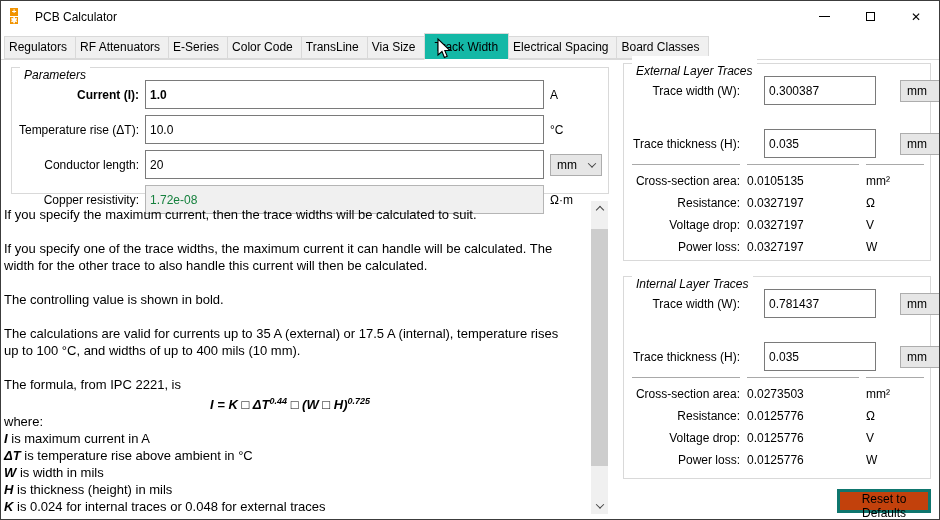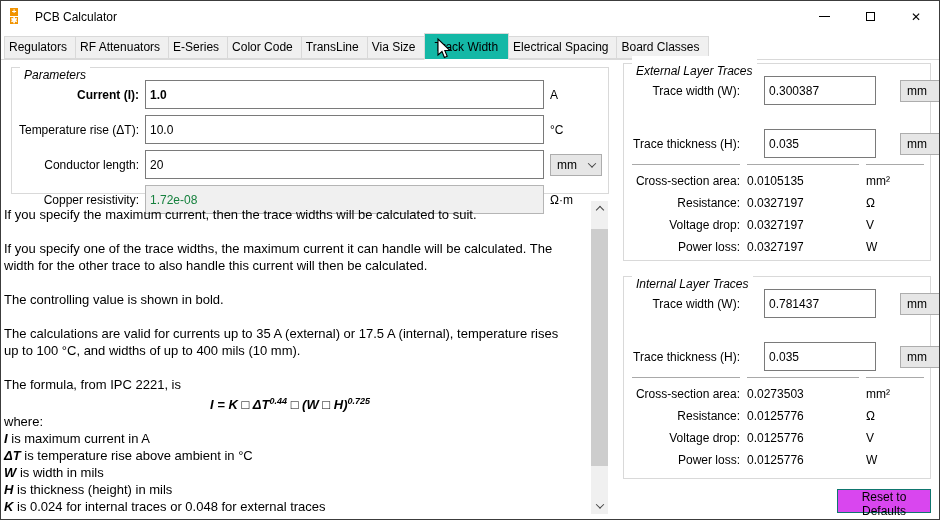--- a/index.html
+++ b/index.html
@@ -69,21 +69,21 @@
   .divider-row { display:grid; grid-template-columns:108px 112px 58px; column-gap:7px;
     padding:6px 10px 0 8px; }
   .divider-row i { display:block; border-top:1px solid #a9a9a9; height:0; }
   .result-grid { display:grid; grid-template-columns:108px 112px 58px; column-gap:7px;
     padding:9px 10px 0 8px; row-gap:8px; }
   .rlabel { text-align:right; white-space:nowrap; }
   .rvalue { text-align:left; }
   .runit { text-align:left; }
   
   .btn { position:absolute; left:836px; top:429px; width:94px; height:24px;
-    background:#d946ef; border:1px solid #0f766e; font-family:"Liberation Sans",sans-serif;
+    background:#c2410c; border:3px solid #0f766e; font-family:"Liberation Sans",sans-serif;
     font-size:12px; cursor:default; }
   
   .cursor { position:absolute; left:433px; top:36px; z-index:50; pointer-events:none; }
 </style>
 </head>
 <body>
 
 <div class="window">
 
   <div class="titlebar">

